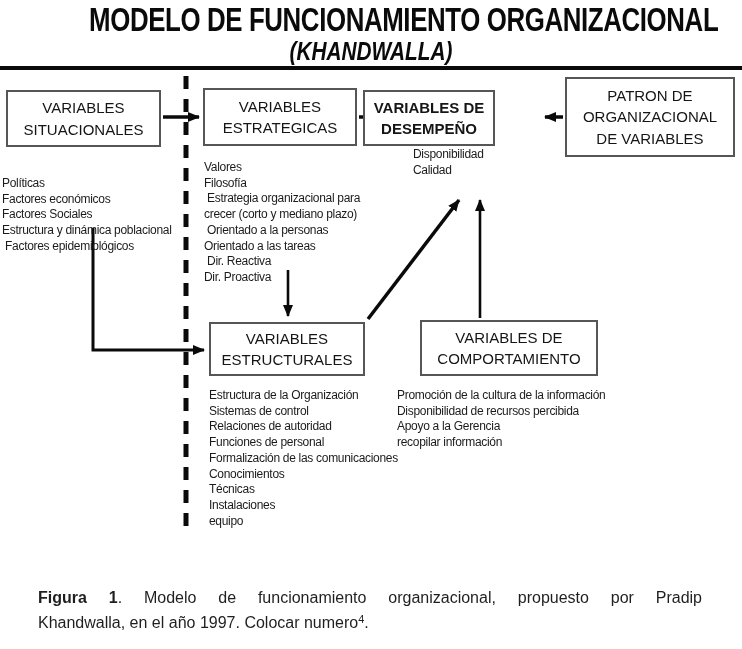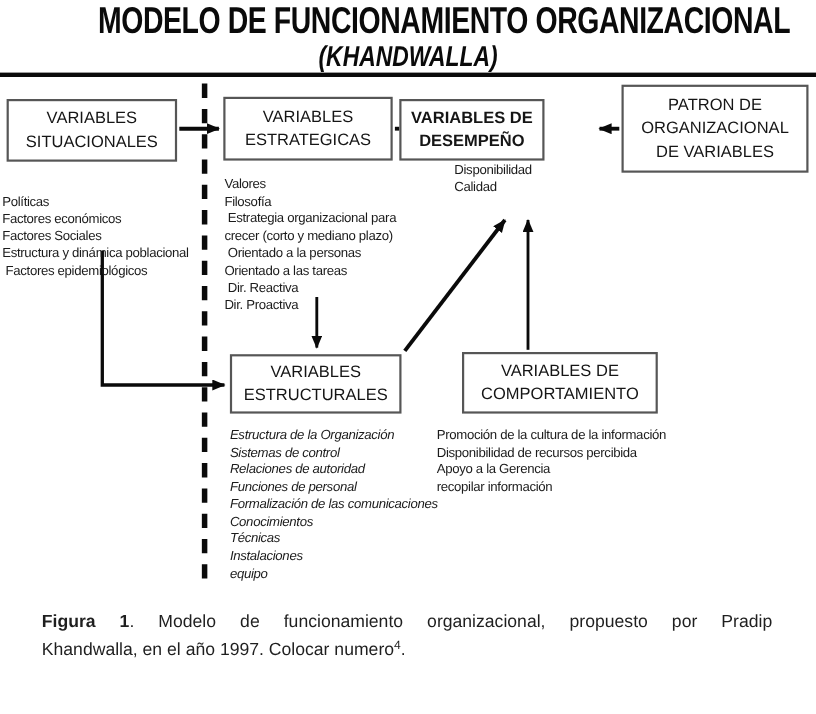--- a/index.html
+++ b/index.html
@@ -27,25 +27,25 @@
   #box-estrategicas {left:203px;top:88px; width:154px;height:58px;}
   #box-desempeno    {left:363px;top:90px; width:132px;height:56px;font-weight:bold;}
   #box-patron       {left:565px;top:77px; width:170px;height:80px;padding:0 12px;}
   #box-estructurales{left:209px;top:322px;width:156px;height:54px;}
   #box-comportamiento{left:392px;top:320px;width:178px;height:56px;margin-left:28px;}
   .vlist{position:absolute;font-size:12px;letter-spacing:-0.3px;line-height:15.7px;color:#1b1b1b;}
   .vlist div{white-space:pre;}
   #list-situacionales {left:2px;  top:148px;margin-top:28px;}
   #list-estrategicas  {left:204px;top:160px;}
   #list-desempeno     {left:413px;top:147px;}
-  #list-estructurales {left:209px;top:388px;font-style:italic;}
+  #list-estructurales {left:209px;top:388px;}
   #list-comportamiento{left:397px;top:388px;}
   svg.overlay{position:absolute;left:0;top:0;pointer-events:none;}
   .caption{
-    position:absolute;left:38px;top:556px;width:664px;
+    position:absolute;left:38px;top:588px;width:664px;
     font-size:16px;line-height:20px;color:#1f1f1f;
   }
   .cap-line1{text-align:justify;text-align-last:justify;}
   .cap-line2{margin-top:5px;text-align:left;}
   .cap-bold{font-weight:bold;}
   .cap-sup{font-size:11px;position:relative;top:-5px;}
 </style>
 </head>
 <body>
 

